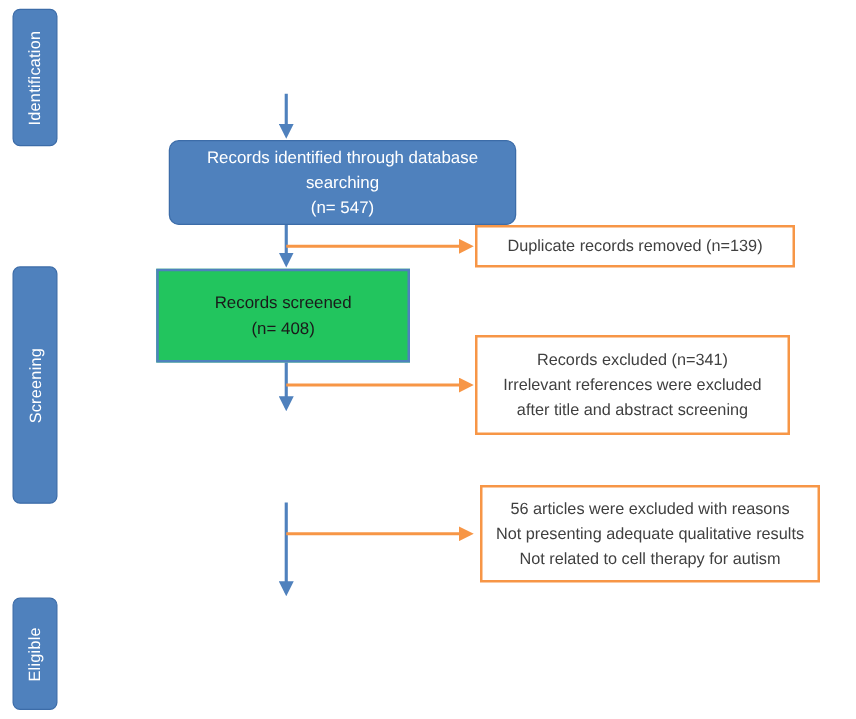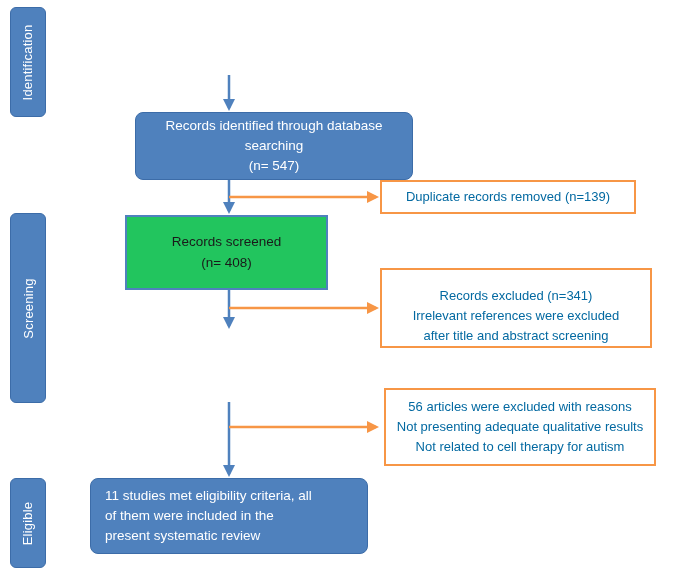--- a/index.html
+++ b/index.html
@@ -29,38 +29,38 @@
   .bluebox.center .txt { text-align:center; }
   
   .whitebox {
     position:absolute; background:#22c55e; border:2px solid #4f81bd;
     color:#1a1a1a; display:flex; align-items:center; justify-content:center;
   }
   .whitebox .txt { white-space:pre-line; font-size:13.5px; line-height:1.55; text-align:center; }
   
   .orangebox {
     position:absolute; background:#ffffff; border:2px solid #f79646;
-    color:#0369a1; display:flex; align-items:center; justify-content:center;
+    color:#404040; display:flex; align-items:center; justify-content:center;
   }
   .orangebox .txt { white-space:pre-line; font-size:13px; line-height:1.55; text-align:center; }
   svg.arrows { position:absolute; left:0; top:0; width:685px; height:575px; pointer-events:none; }
 
   
   #stage-identification { top:7px;   height:110px; }
   #stage-screening      { top:213px; height:190px; }
   #stage-eligible       { top:478px; height:90px; }
 
   #box-databases  { left:90px;  top:7px;   width:530px; height:68px; }
   #box-identified { left:90px;  top:112px; width:278px; height:68px;margin-left:45px; }
   #box-screened   { left:125px; top:215px; width:203px; height:75px; }
   #box-assessed   { left:125px; top:330px; width:203px; height:72px; }
   #box-included   { left:90px;  top:478px; width:278px; height:76px; }
 
   #box-duplicates { left:380px; top:180px; width:256px; height:34px; }
-  #box-excluded   { left:380px; top:268px; width:272px; height:80px;align-items:flex-end; }
+  #box-excluded   { left:380px; top:268px; width:252px; height:80px; }
   #box-reasons    { left:384px; top:388px; width:272px; height:78px; }
 </style>
 </head>
 <body>
 
 <div class="canvas">
 
   <div class="stage" id="stage-identification">
     <span class="vtext">Identification</span>
   </div>
@@ -77,25 +77,20 @@
 searching
 (n= 547)</span>
   </div>
 
   <div class="whitebox" id="box-screened">
     <span class="txt">Records screened
 (n= 408)</span>
   </div>
 
 
-  <div class="bluebox left" id="box-included">
-    <span class="txt">11 studies met eligibility criteria, all
-of them were included in the
-present systematic review</span>
-  </div>
 
   <div class="orangebox" id="box-duplicates">
     <span class="txt">Duplicate records removed (n=139)</span>
   </div>
 
   <div class="orangebox" id="box-excluded">
     <span class="txt">Records excluded (n=341)
 Irrelevant references were excluded
 after title and abstract screening</span>
   </div>

